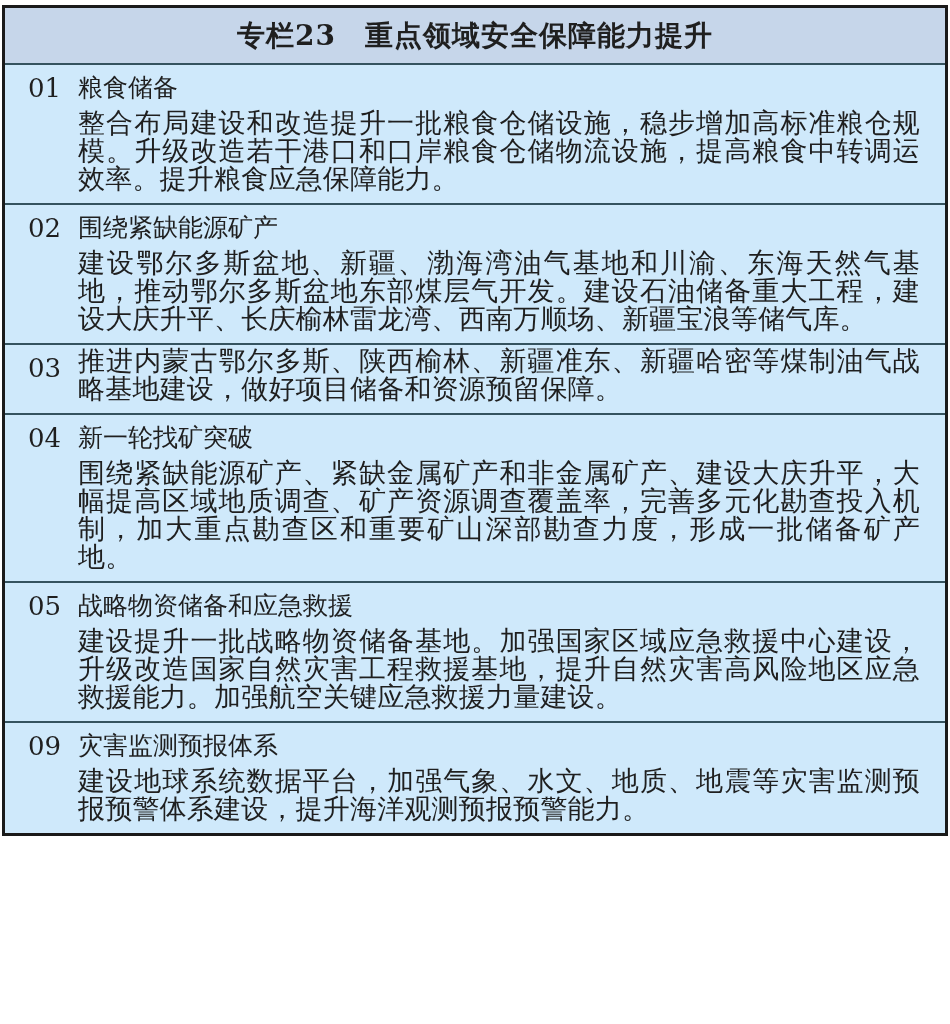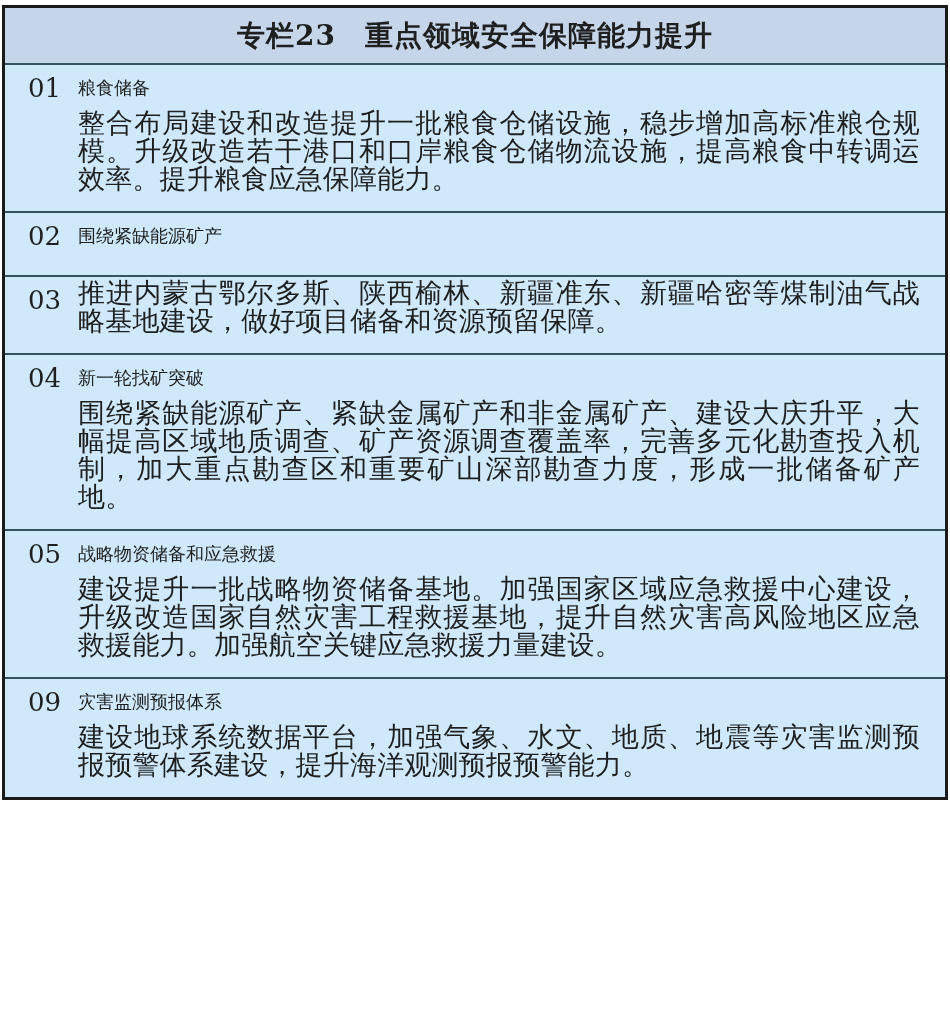--- a/index.html
+++ b/index.html
@@ -29,31 +29,31 @@
     justify-content:center;
     font-weight:bold;
     font-size:28px;
     letter-spacing:1px;
   }
   .sections{display:block;}
   .section{
     position:relative;
     background:var(--body-bg);
     border-top:2px solid var(--divider);
-    padding:2px 25px 18px 73px;
+    padding:2px 25px 10px 73px;
   }
   .section-num{
     position:absolute;
     left:23px;
     top:2px;
     font-size:26px;
     line-height:42px;
   }
   .section-title{
-    font-size:18px;
+    font-size:25px;
     line-height:42px;
     display:block;
   }
   .section-body{
     font-size:27px;
     line-height:28px;
     text-align:justify;
     letter-spacing:0.2px;
   }
 </style>
@@ -67,20 +67,21 @@
   <div class="sections">
   <div class="section">
     <span class="section-num">01</span>
     <span class="section-title">粮食储备</span>
     <div class="section-body">整合布局建设和改造提升一批粮食仓储设施，稳步增加高标准粮仓规模。升级改造若干港口和口岸粮食仓储物流设施，提高粮食中转调运效率。提升粮食应急保障能力。</div>
   </div>
 
   <div class="section">
     <span class="section-num">02</span>
     <span class="section-title">围绕紧缺能源矿产</span>
+    <div class="section-body">建设鄂尔多斯盆地、新疆、渤海湾油气基地和川渝、东海天然气基地，推动鄂尔多斯盆地东部煤层气开发。建设石油储备重大工程，建设大庆升平、长庆榆林雷龙湾、西南万顺场、新疆宝浪等储气库。</div>
   </div>
 
   <div class="section">
     <span class="section-num">03</span>
     <div class="section-body">推进内蒙古鄂尔多斯、陕西榆林、新疆准东、新疆哈密等煤制油气战略基地建设，做好项目储备和资源预留保障。</div>
   </div>
 
   <div class="section">
     <span class="section-num">04</span>
     <span class="section-title">新一轮找矿突破</span>

